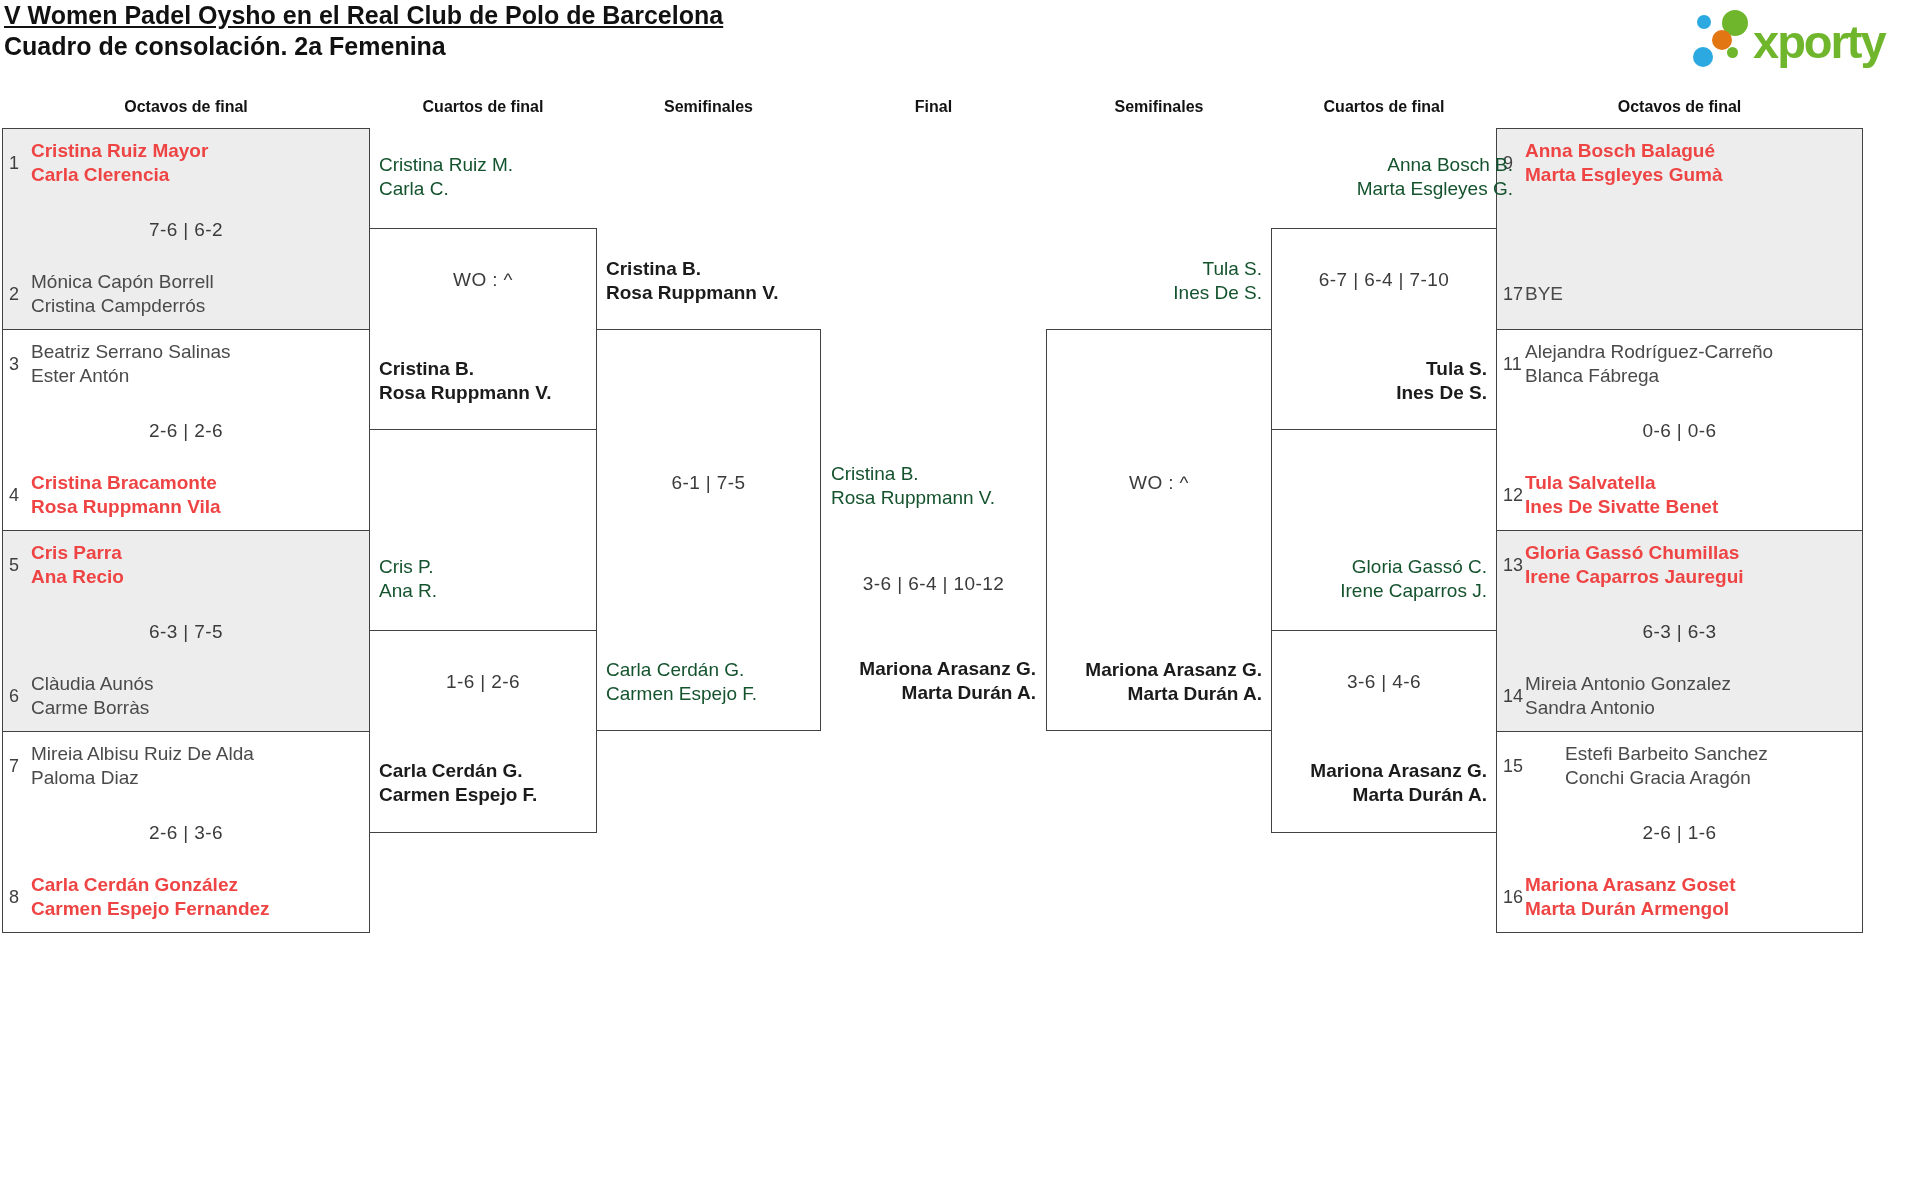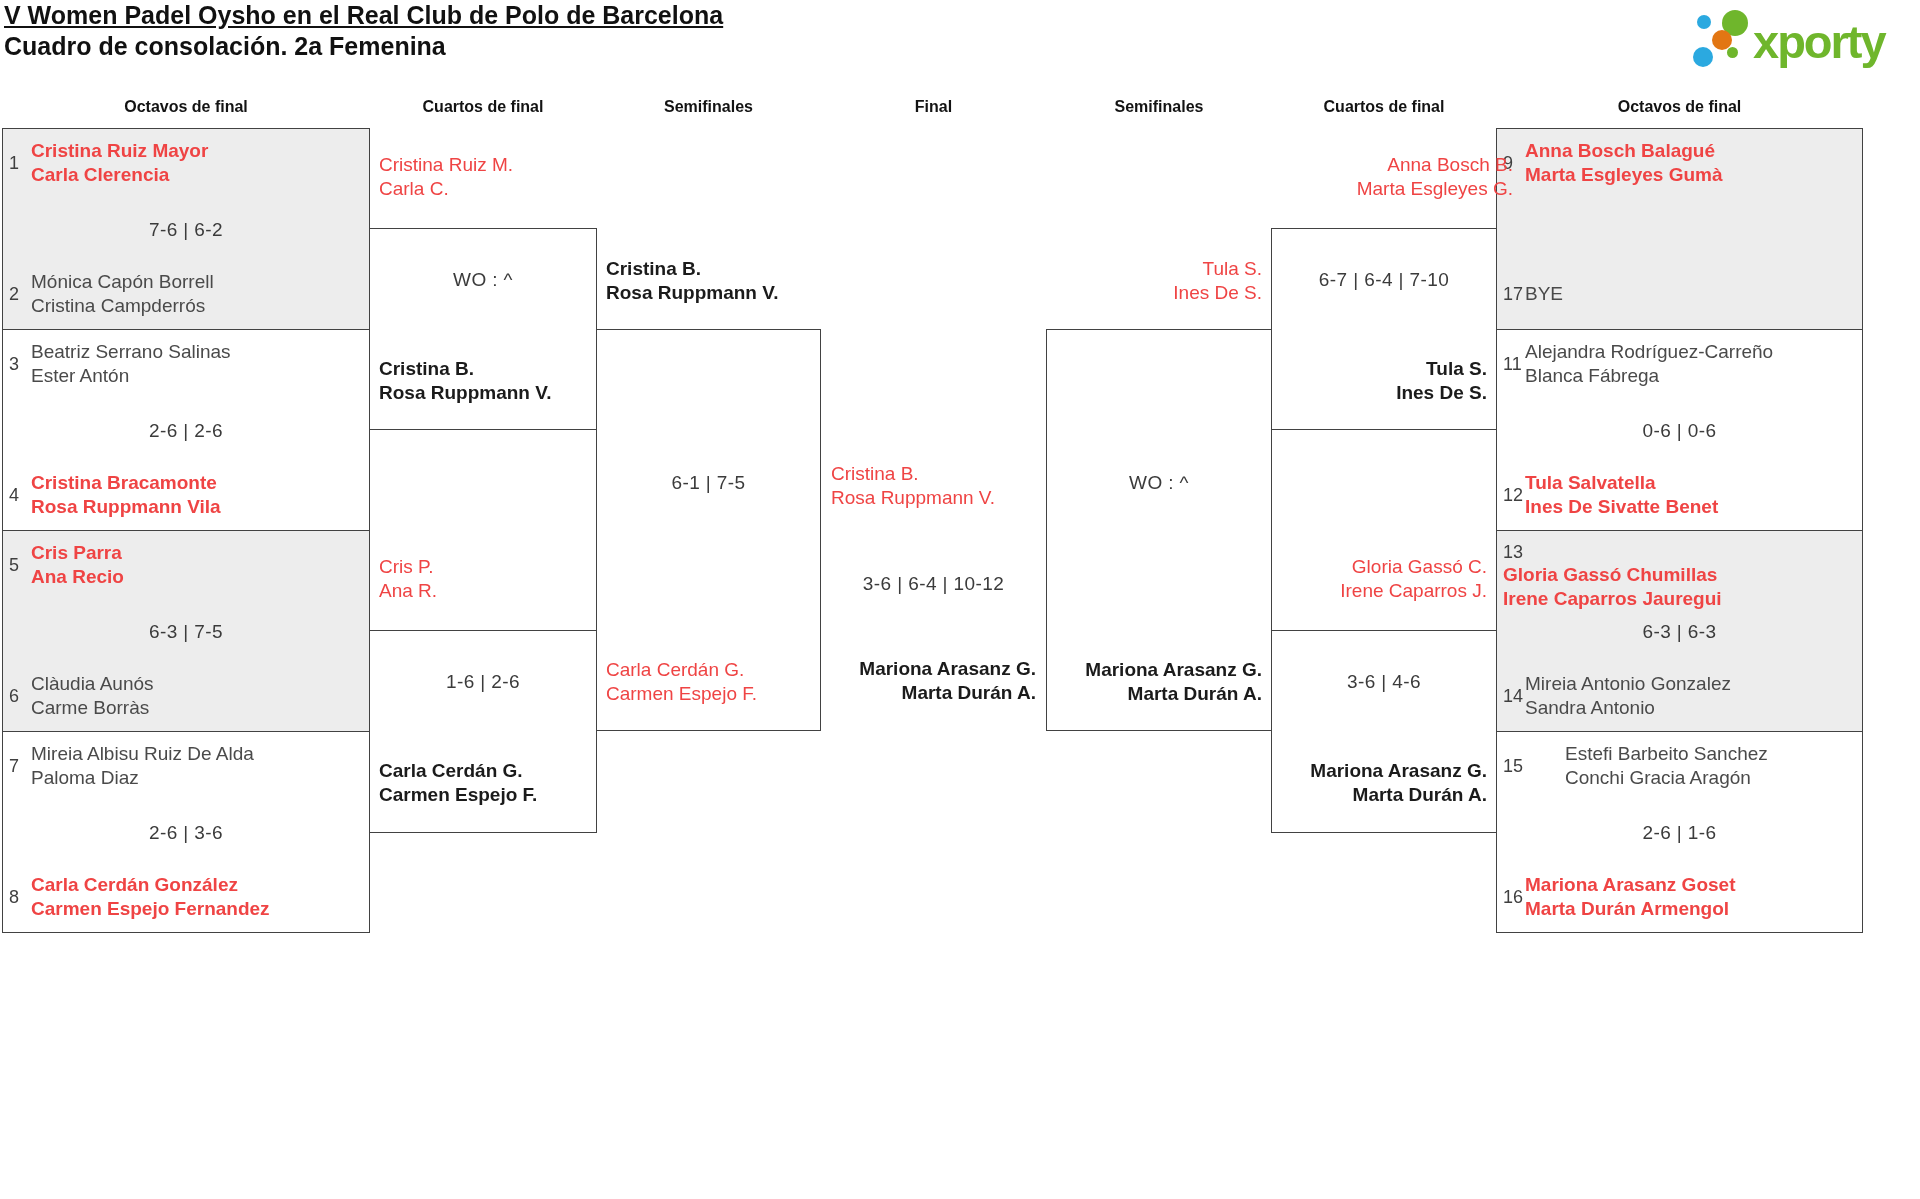--- a/index.html
+++ b/index.html
@@ -15,21 +15,21 @@
   .box{position:absolute;border:1px solid #424242;box-sizing:border-box;background:transparent;}
   .box.shade{background:#ededed;}
 
   .seedrow{position:absolute;height:48px;display:flex;flex-direction:row;align-items:stretch;}
   .seed{flex:0 0 22px;display:flex;align-items:center;font-size:18px;color:#3f3f3f;}
   .names{flex:1;display:flex;flex-direction:column;justify-content:center;
          font-size:19px;line-height:24px;color:#4a4a4a;white-space:nowrap;}
   .names.win{color:#ef4444;font-weight:700;}
 
   .team{position:absolute;height:48px;display:flex;flex-direction:column;justify-content:center;
-        font-size:19px;line-height:24px;color:#ef4444;white-space:nowrap;text-align:left;}
+        font-size:19px;line-height:24px;color:#14532d;white-space:nowrap;text-align:left;}
   .team.win{color:#1b1b1b;font-weight:700;}
   .team.ralign{text-align:right;}
 
   .score{position:absolute;height:24px;line-height:24px;text-align:center;font-size:19px;
          color:#3b3b3b;letter-spacing:0.4px;white-space:nowrap;}
 
   .logo{position:absolute;left:1690px;top:4px;width:226px;height:72px;}
   .dot{position:absolute;border-radius:50%;}
   .logo-word{position:absolute;left:63px;top:10px;font-size:47px;font-weight:700;
              letter-spacing:-2px;color:#6fb62c;}
@@ -166,21 +166,21 @@
   </div>
   <div class="score" style="left:1496px;top:419px;width:367px;">0-6 | 0-6</div>
   <div class="seedrow" style="left:1503px;top:471px;width:353px;">
     <div class="seed">12</div>
     <div class="names win">
       <div>Tula Salvatella</div>
       <div>Ines De Sivatte Benet</div>
     </div>
   </div>
 
-  <div class="seedrow" style="left:1503px;top:541px;width:353px;flex-direction:column;">
+  <div class="seedrow" style="left:1503px;top:541px;width:353px;">
     <div class="seed">13</div>
     <div class="names win">
       <div>Gloria Gassó Chumillas</div>
       <div>Irene Caparros Jauregui</div>
     </div>
   </div>
   <div class="score" style="left:1496px;top:620px;width:367px;">6-3 | 6-3</div>
   <div class="seedrow" style="left:1503px;top:672px;width:353px;">
     <div class="seed">14</div>
     <div class="names">

